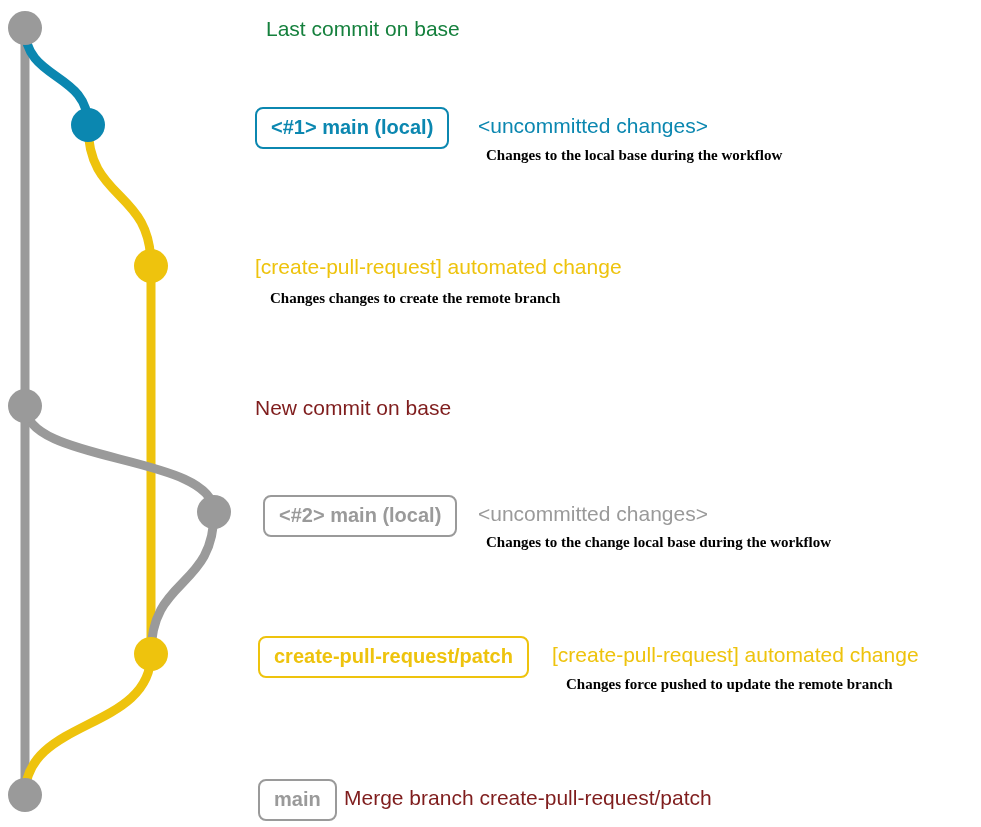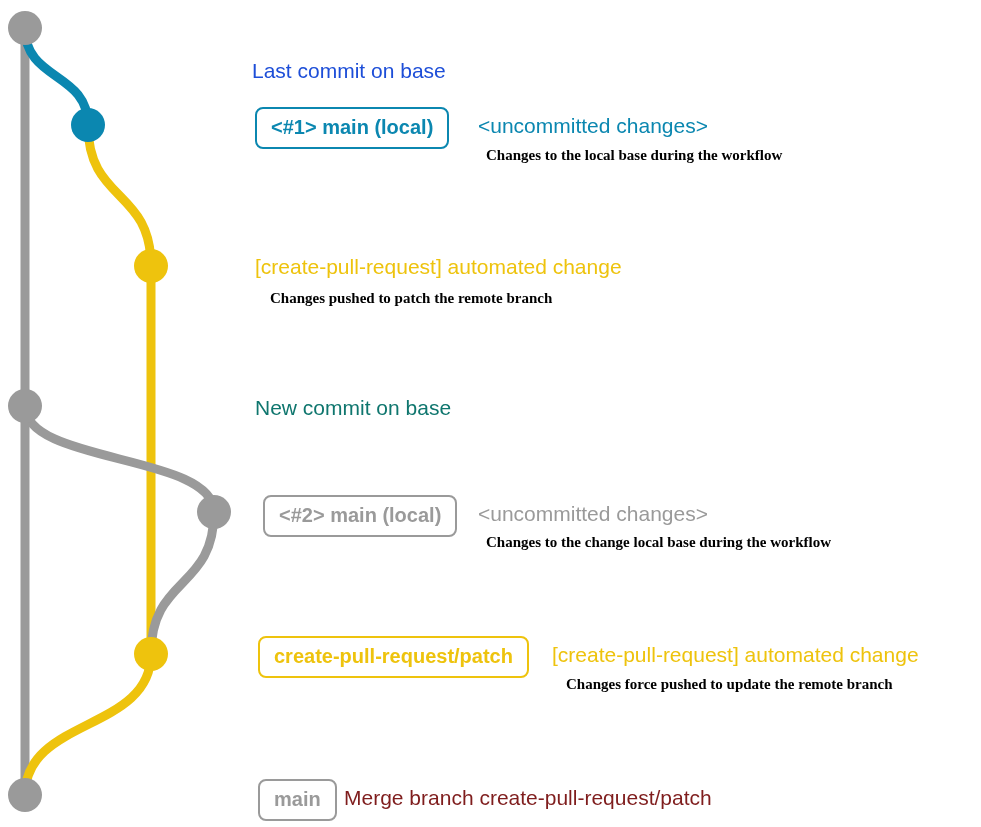--- a/index.html
+++ b/index.html
@@ -108,36 +108,36 @@
         <circle cx="25" cy="406" r="17" fill="#9a9a9a"></circle>
         <circle cx="214" cy="512" r="17" fill="#9a9a9a"></circle>
         <circle cx="151" cy="654" r="17" fill="#eec30d"></circle>
         <circle cx="25" cy="795" r="17" fill="#9a9a9a"></circle>
       </g>
   </svg>
 
   <div id="annotation-layer">
 
     <div class="row">
-      <div class="headline" style="left: 252px; top: 18px; color: #1d4ed8; margin-top: 42px;">Last commit on base</div>
+      <div class="headline" style="left: 266px; top: 18px; color: #15803d;">Last commit on base</div>
     </div>
 
     <div class="row">
       <div class="pill" style="left: 255px; top: 107px; color: rgb(11, 135, 176);">&lt;#1&gt; main (local)</div>
       <div class="headline" style="left: 478px; top: 115px; color: rgb(11, 135, 176);">&lt;uncommitted changes&gt;</div>
       <div class="subtext" style="left: 486px; top: 148px;">Changes to the local base during the workflow</div>
     </div>
 
     <div class="row">
       <div class="headline" style="left: 255px; top: 256px; color: rgb(238, 195, 13);">[create-pull-request] automated change</div>
-      <div class="subtext" style="left: 270px; top: 291px;">Changes pushed to patch the remote branch</div>
+      <div class="subtext" style="left: 270px; top: 291px;">Changes changes to create the remote branch</div>
     </div>
 
     <div class="row">
-      <div class="headline" style="left: 255px; top: 397px; color: #0f766e;">New commit on base</div>
+      <div class="headline" style="left: 255px; top: 397px; color: #7f1d1d;">New commit on base</div>
     </div>
 
     <div class="row">
       <div class="pill" style="left: 263px; top: 495px; color: rgb(154, 154, 154);">&lt;#2&gt; main (local)</div>
       <div class="headline" style="left: 478px; top: 503px; color: rgb(154, 154, 154);">&lt;uncommitted changes&gt;</div>
       <div class="subtext" style="left: 486px; top: 535px;">Changes to the change local base during the workflow</div>
     </div>
 
     <div class="row">
       <div class="pill" style="left: 258px; top: 636px; color: rgb(238, 195, 13);">create-pull-request/patch</div>

